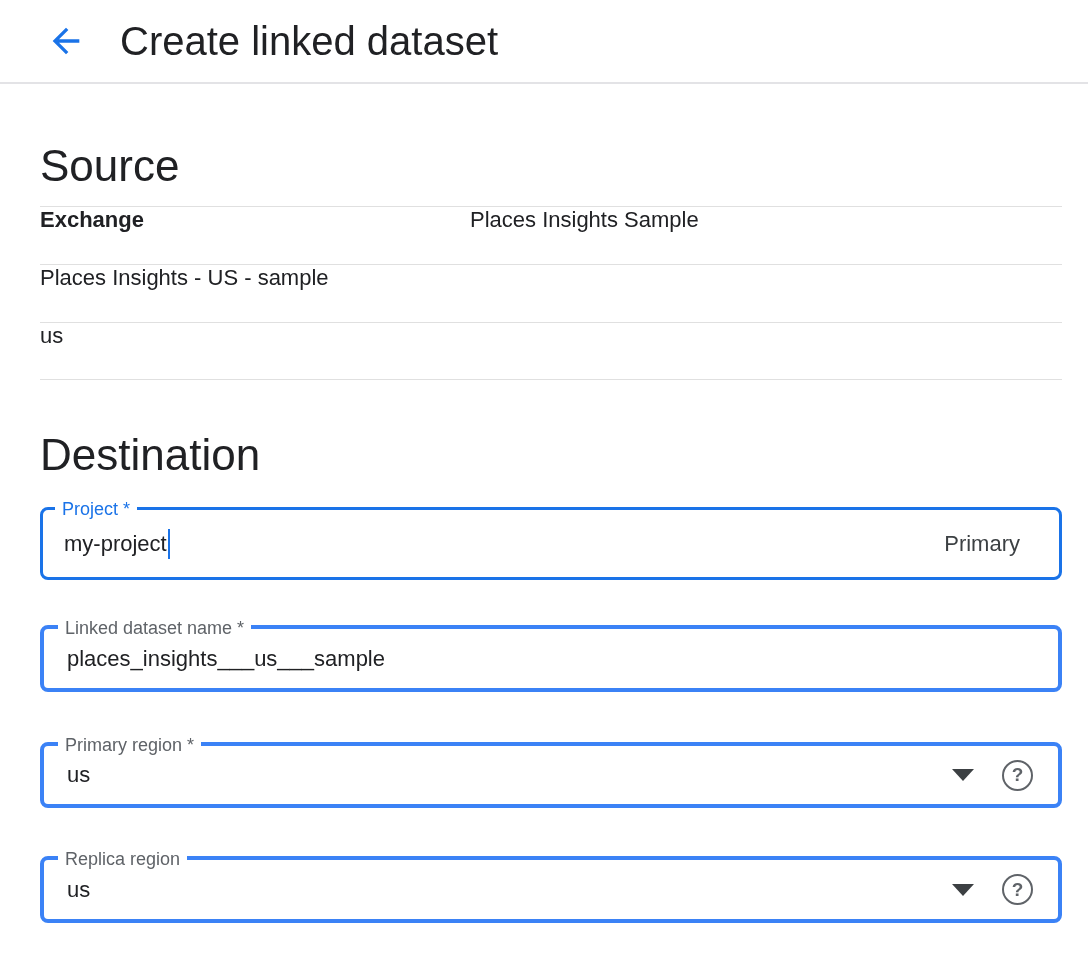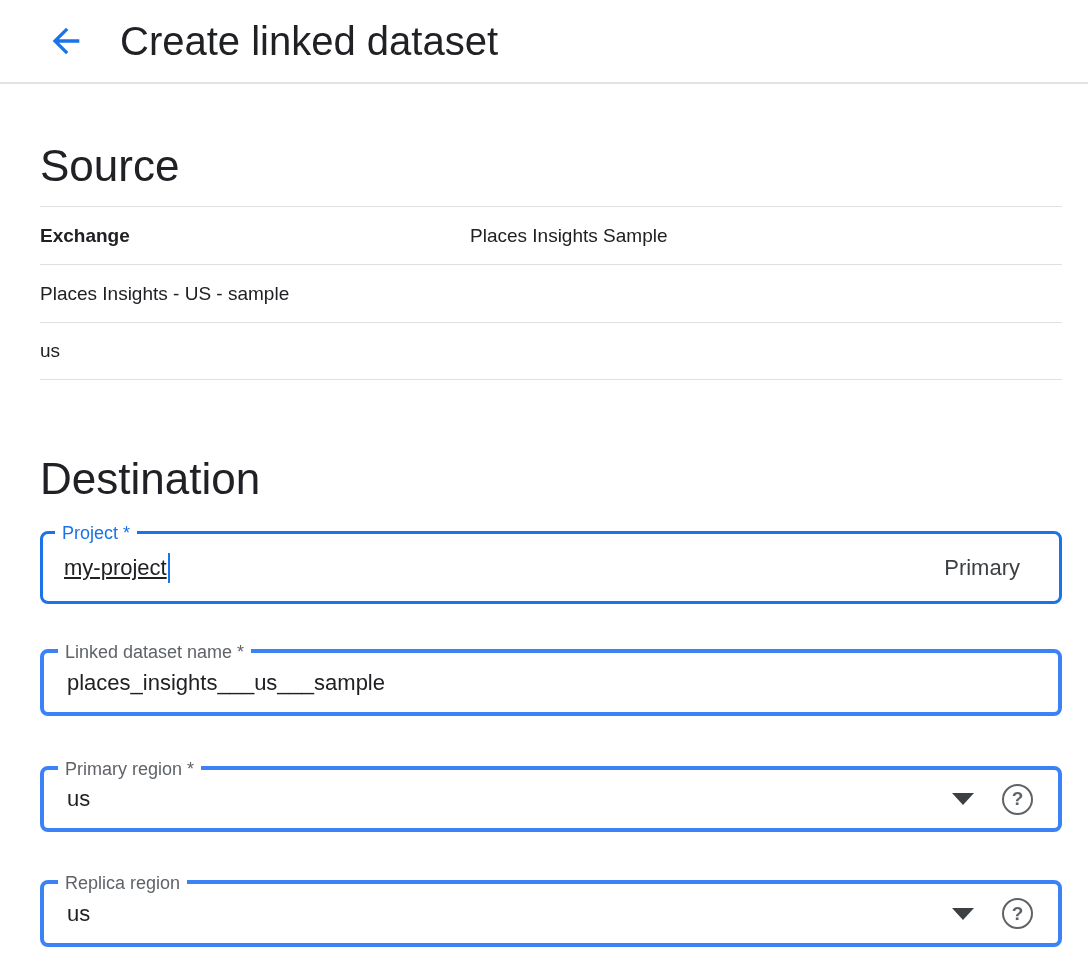--- a/index.html
+++ b/index.html
@@ -42,30 +42,29 @@
   
   .main { padding: 0 26px 0 40px; }
 
   .section-heading {
     font-size: 44px;
     font-weight: 400;
     color: #202124;
     line-height: 50px;
   }
   .source-heading { margin-top: 57px; margin-bottom: 15px; }
-  .destination-heading { margin-top: 74px; margin-bottom: 27px; }
+  .destination-heading { margin-top: 50px; margin-bottom: 27px; }
 
   
   .info-table { width: 100%; }
   .info-row {
     display: flex;
-    align-items: center;
     height: 58px;
     border-top: 1px solid #e0e0e0;
-    font-size: 19px;
+    font-size: 22px;
   }
   .info-row:last-child { border-bottom: 1px solid #e0e0e0; }
   .info-label {
     width: 430px;
     flex: 0 0 430px;
     font-weight: 700;
     font-weight: 600;
     color: #202124;
   }
   .info-value { font-weight: 400; color: #202124; }
@@ -97,21 +96,21 @@
     padding-left: 23px;
     white-space: nowrap;
   }
 
   .project-field {
     border: 3px solid #1a73e8;
     height: 73px;
     margin-top: 27px;
   }
   .project-field .float-label { color: #1a73e8; left: 12px; }
-  .project-field .value { padding-left: 21px; text-decoration: underline; }
+  .project-field .value { padding-left: 21px; }
   .caret {
     display: inline-block;
     width: 2.5px;
     height: 30px;
     background: #1a73e8;
     margin-left: 1px;
   }
   .browse-btn {
     margin-left: auto;
     margin-right: 39px;

